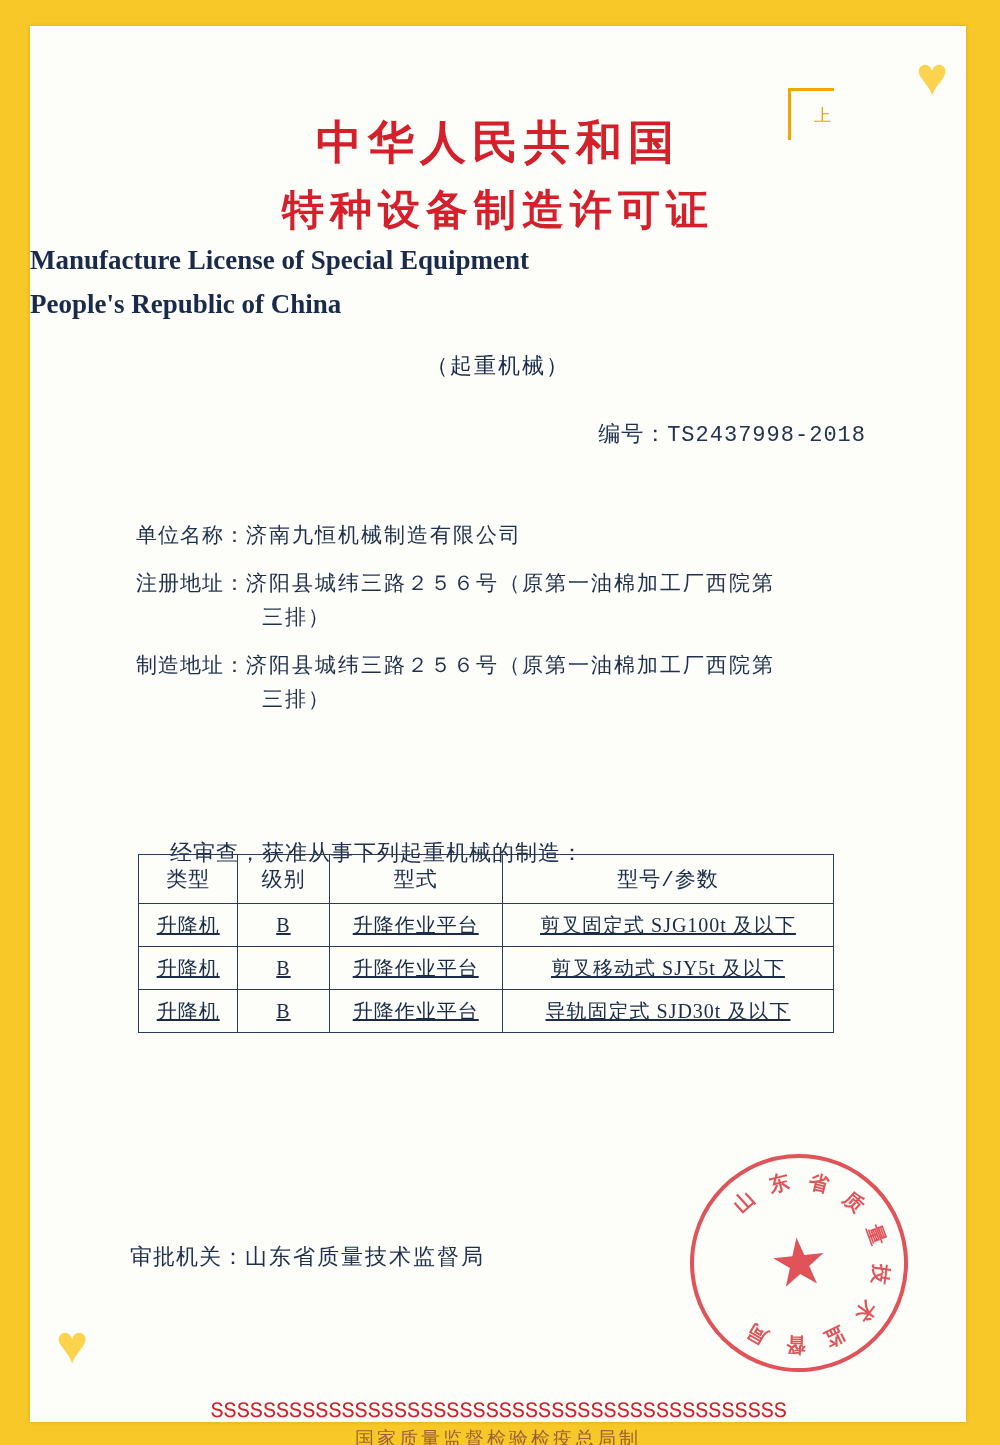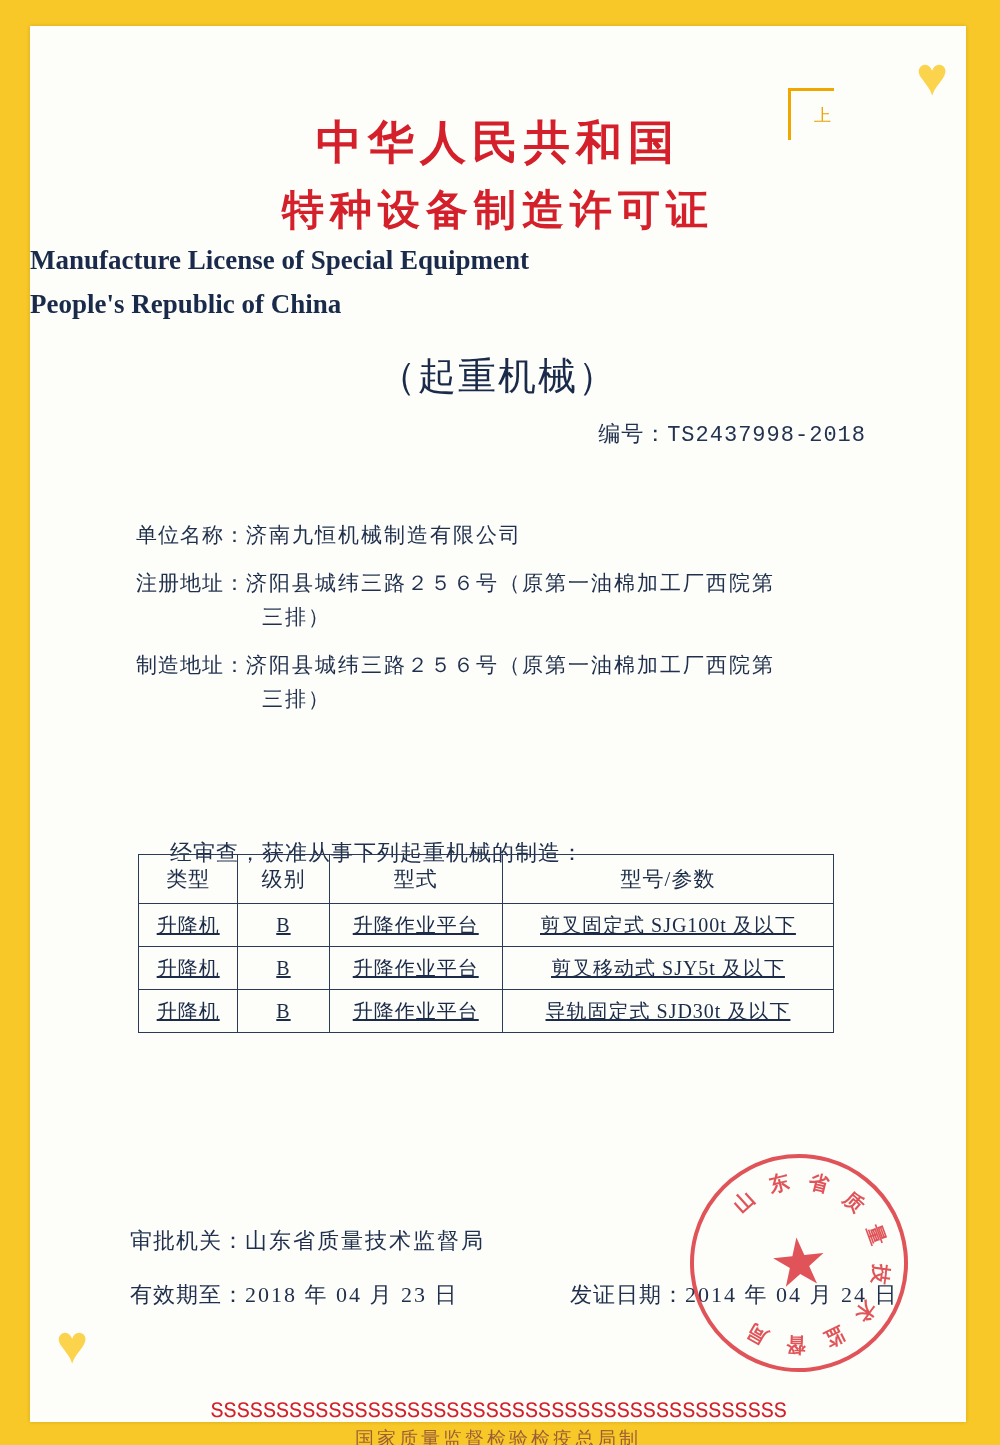--- a/index.html
+++ b/index.html
@@ -82,21 +82,21 @@
     font-family: "Liberation Serif", serif;
   }
   .title-en1 { top: 219px; }
   .title-en2 { top: 263px; }
 
   .subtitle {
     position: absolute;
     top: 325px; left: 0; right: 0;
     text-align: center;
     color: #1a2a4a;
-    font-size: 38px;
+    font-size: 22px;
     letter-spacing: 2px;
   }
 
   .serial {
     position: absolute;
     top: 393px;
     right: 100px;
     font-size: 22px;
     color: #22324f;
     letter-spacing: 1px;
@@ -153,34 +153,35 @@
     text-align: center;
     padding: 5px 2px;
     letter-spacing: 1px;
     font-weight: normal;
   }
   table.scope th { height: 38px; font-size: 21px; }
   table.scope td { height: 32px; text-decoration: underline; }
   table.scope .c1 { width: 110px; }
   table.scope .c2 { width: 100px; }
   table.scope .c3 { width: 200px; }
-  table.scope .c4 { width: 380px; }
+  table.scope .c4 { width: 380px; font-family: Liberation Mono, monospace; }
 
   .footer {
     position: absolute;
     left: 100px;
     right: 60px;
     top: 1200px;
     color: #1f2f4c;
     font-size: 22px;
   }
   .footer-row {
     display: flex;
     margin-bottom: 24px;
     letter-spacing: 1px;
+    margin-top: 16px;
   }
   .footer-left { width: 440px; }
   .footer-right { flex: 1; }
   .footer .val { letter-spacing: 2px; }
 
   .stamp {
     position: absolute;
     left: 660px;
     top: 1128px;
     width: 210px;
@@ -310,28 +311,20 @@
         </tr>
       </tbody>
     </table>
 
     <div class="footer">
       <div class="footer-row">
         <div class="footer-left">
           <span>审批机关：</span><span class="val">山东省质量技术监督局</span>
         </div>
       </div>
-      <div class="footer-row">
-        <div class="footer-left">
-          <span>有效期至：</span><span class="val">2018 年 04 月 23 日</span>
-        </div>
-        <div class="footer-right">
-          <span>发证日期：</span><span class="val">2014 年 04 月 24 日</span>
-        </div>
-      </div>
     </div>
 
     <div class="stamp">
       <div class="ring-text" id="seal-ring">
           <span style="transform: translate(-48.1984px, -66.3394px) rotate(-36deg) translate(-50%, -50%);">山</span>
           <span style="transform: translate(-11.4122px, -81.202px) rotate(-8deg) translate(-50%, -50%);">东</span>
           <span style="transform: translate(28.0457px, -77.0548px) rotate(20deg) translate(-50%, -50%);">省</span>
           <span style="transform: translate(60.9379px, -54.8687px) rotate(48deg) translate(-50%, -50%);">质</span>
           <span style="transform: translate(79.5642px, -19.8376px) rotate(76deg) translate(-50%, -50%);">量</span>
           <span style="transform: translate(79.5642px, 19.8376px) rotate(104deg) translate(-50%, -50%);">技</span>

